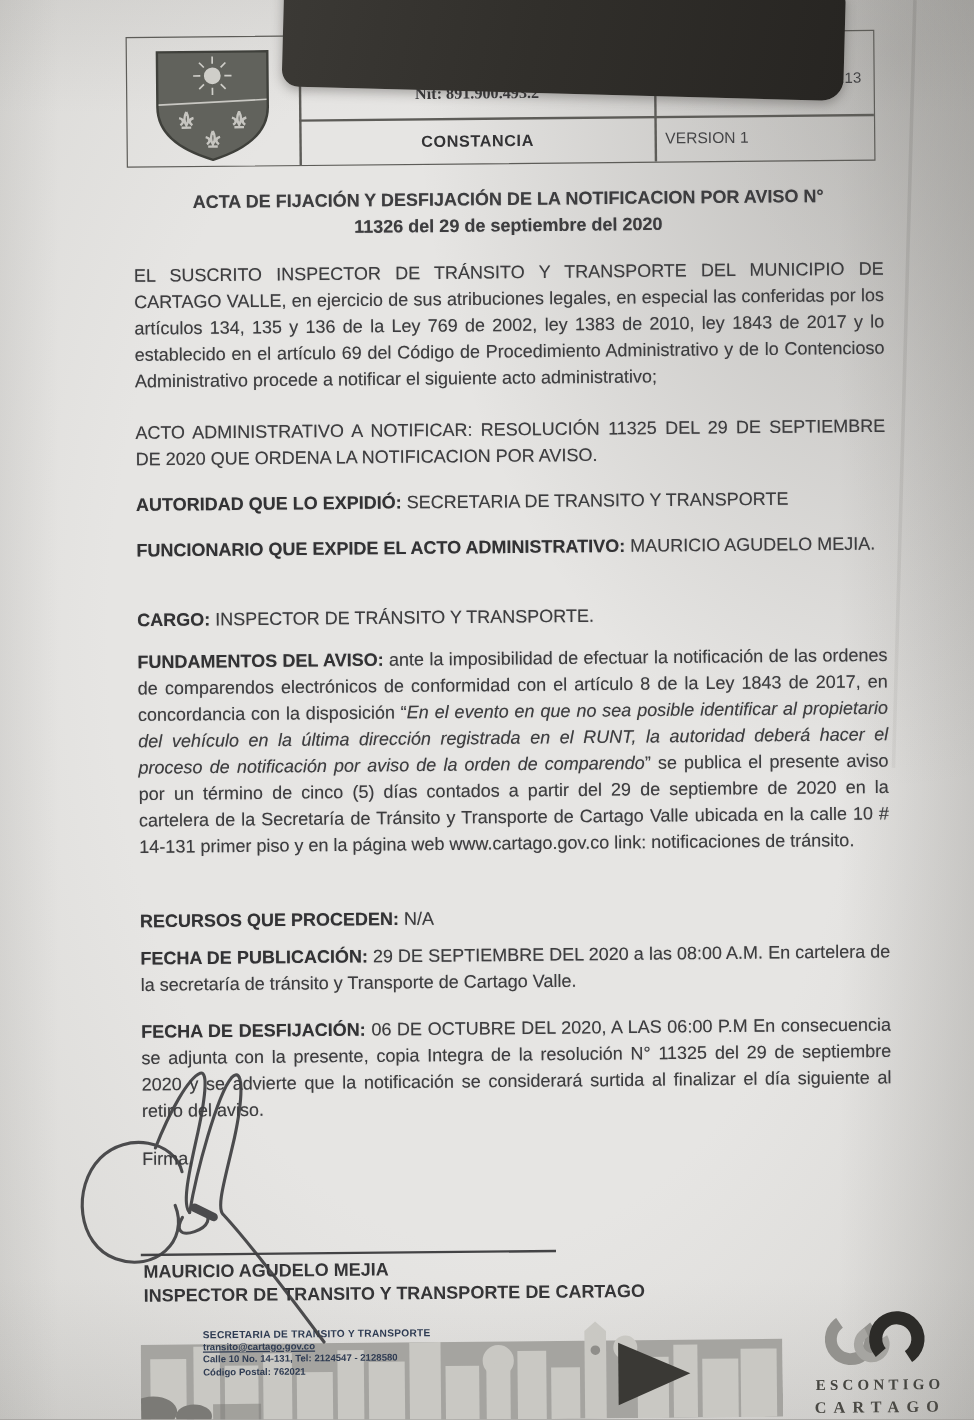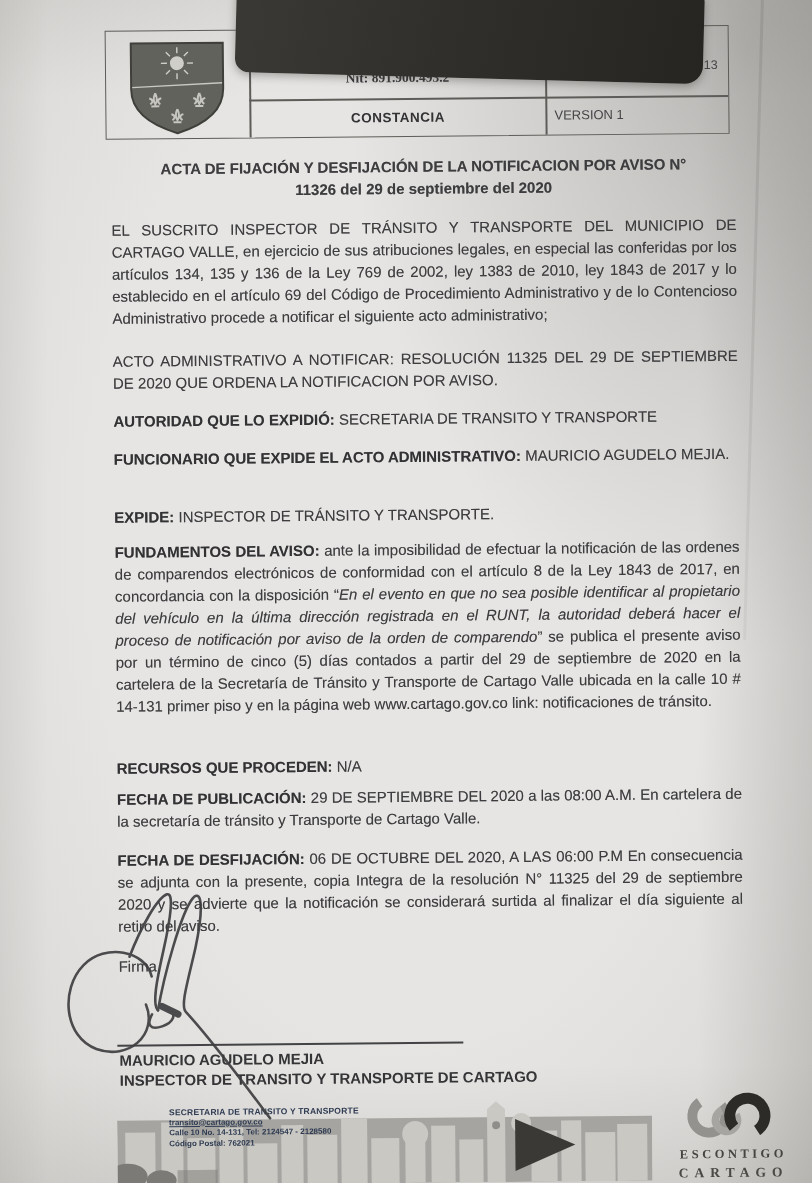--- a/index.html
+++ b/index.html
@@ -115,21 +115,21 @@
 
     <div class="doc-text" style="top:408px;">
       <b>AUTORIDAD QUE LO EXPIDIÓ:</b><span> SECRETARIA DE TRANSITO Y TRANSPORTE</span>
     </div>
 
     <div class="doc-text" style="top:446px;">
       <b>FUNCIONARIO QUE EXPIDE EL ACTO ADMINISTRATIVO:</b><span> MAURICIO AGUDELO MEJIA.</span>
     </div>
 
     <div class="doc-text" style="top:504px;">
-      <b>EXPIDE:</b><span> INSPECTOR DE TRÁNSITO Y TRANSPORTE.</span>
+      <b>CARGO:</b><span> INSPECTOR DE TRÁNSITO Y TRANSPORTE.</span>
     </div>
 
     <div class="doc-text" style="top:539px;">
       <b>FUNDAMENTOS DEL AVISO:</b><span> ante la imposibilidad de efectuar la notificación de las ordenes de comparendos electrónicos de conformidad con el artículo 8 de la Ley 1843 de 2017, en concordancia con la disposición “</span><span class="it">En el evento en que no sea posible identificar al propietario del vehículo en la última dirección registrada en el RUNT, la autoridad deberá hacer el proceso de notificación por aviso de la orden de comparendo</span><span>” se publica el presente aviso por un término de cinco (5) días contados a partir del 29 de septiembre de 2020 en la cartelera de la Secretaría de Tránsito y Transporte de Cartago Valle ubicada en la calle 10 # 14-131 primer piso y en la página web www.cartago.gov.co link: notificaciones de tránsito.</span>
     </div>
 
     <div class="doc-text" style="top:755px;">
       <b>RECURSOS QUE PROCEDEN:</b><span> N/A</span>
     </div>
 

